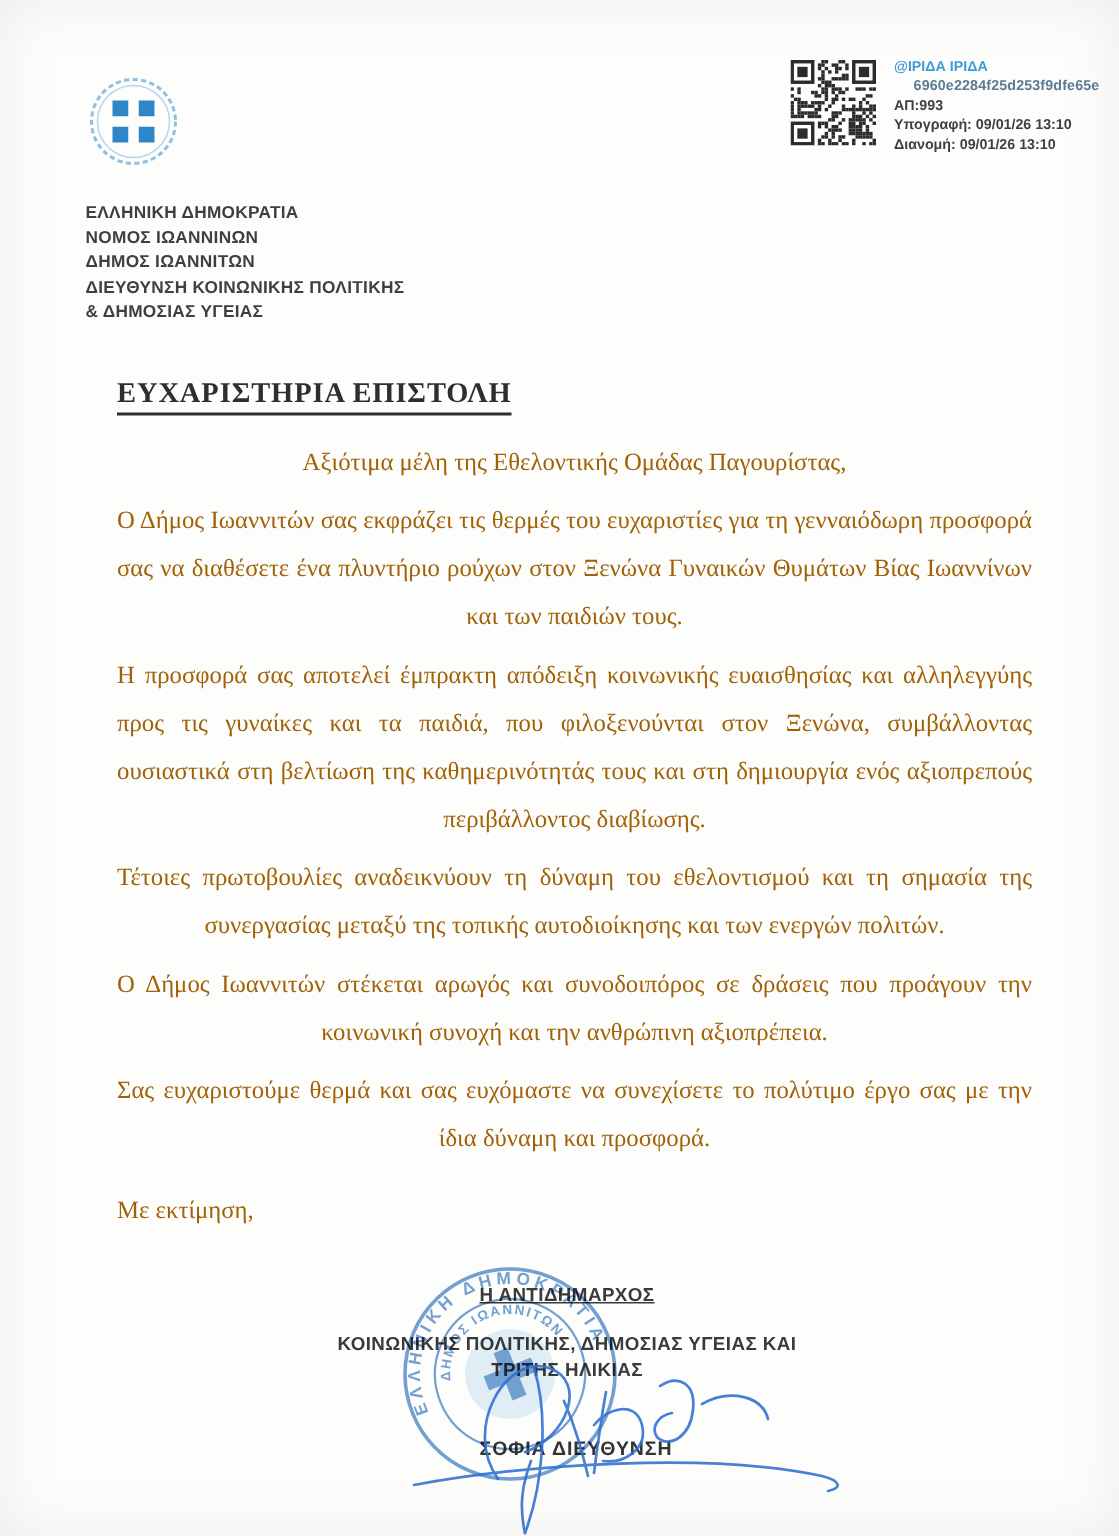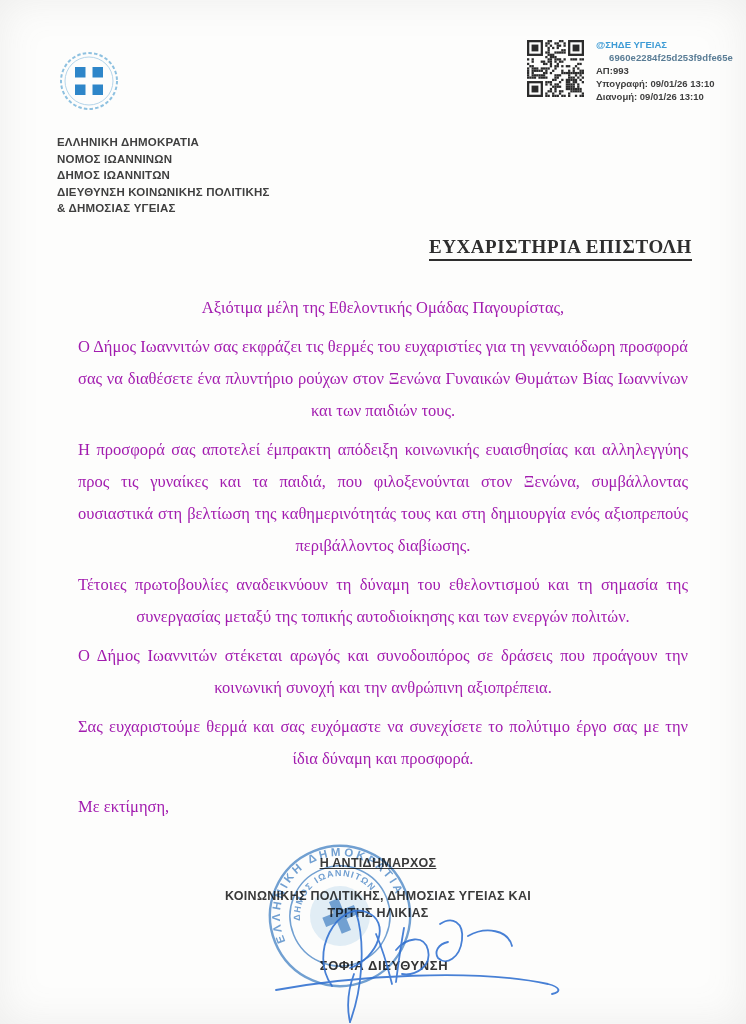--- a/index.html
+++ b/index.html
@@ -14,26 +14,26 @@
   
   .letterhead{position:absolute;left:57px;top:134px;width:320px;
     font-weight:700;font-size:11.5px;line-height:16.5px;color:#3f3f3f;letter-spacing:.2px;}
   
   .iris{position:absolute;left:527px;top:38px;width:215px;}
   .qr{position:absolute;left:0;top:2px;width:57px;height:57px;}
   .iris-lines{position:absolute;left:69px;top:0;width:150px;font-size:9.5px;line-height:13px;font-weight:600;color:#3f3f3f;}
   .iris-sys{color:var(--iris-blue,#3d9bd5);font-weight:700;}
   .iris-hash{color:#597c95;letter-spacing:.1px;text-align:center;}
   
-  .title-wrap{position:absolute;left:78px;top:236px;width:614px;text-align:right;}
+  .title-wrap{position:absolute;left:78px;top:252px;width:614px;text-align:left;}
   .title{font-family:"Liberation Serif",serif;font-weight:700;font-size:19px;color:#2e2e2e;
     letter-spacing:.6px;border-bottom:2px solid #2e2e2e;padding-bottom:1px;display:inline-block;}
   
   .body-block{position:absolute;left:78px;top:292px;width:610px;
-    font-family:"Liberation Serif",serif;font-size:16.5px;line-height:32px;color:#a21caf;}
+    font-family:"Liberation Serif",serif;font-size:16.5px;line-height:32px;color:#a16207;}
   .salutation{margin:0 0 7px;text-align:center;}
   .body-para{margin:0 0 7px;text-align:justify;text-align-last:center;}
   .closing{margin:16px 0 0;}
   
   .sig-block{position:absolute;left:158px;top:855px;width:440px;text-align:center;
     font-weight:700;font-size:12.5px;line-height:17px;color:#3a3a3a;letter-spacing:.3px;}
   .sig-role{margin-bottom:16px;text-decoration:underline;}
   .sig-name{position:absolute;left:164px;top:958px;width:440px;text-align:center;
     font-weight:700;font-size:13px;color:#333;letter-spacing:.6px;}
   
@@ -280,21 +280,21 @@
           <rect x="4.4" y="4.4" width="6.6000000000000005" height="6.6000000000000005" fill="#2b2b2b"></rect>
           <rect x="39.6" y="0" width="15.400000000000002" height="15.400000000000002" fill="#2b2b2b"></rect>
           <rect x="41.800000000000004" y="2.2" width="11" height="11" fill="#fdfdfc"></rect>
           <rect x="44" y="4.4" width="6.6000000000000005" height="6.6000000000000005" fill="#2b2b2b"></rect>
           <rect x="0" y="39.6" width="15.400000000000002" height="15.400000000000002" fill="#2b2b2b"></rect>
           <rect x="2.2" y="41.800000000000004" width="11" height="11" fill="#fdfdfc"></rect>
           <rect x="4.4" y="44" width="6.6000000000000005" height="6.6000000000000005" fill="#2b2b2b"></rect>
         </svg>
     </div>
     <div class="iris-lines">
-      <div class="iris-sys">@ΣΗΔΕ ΥΓΕΙΑΣ</div>
+      <div class="iris-sys">@ΙΡΙΔΑ ΙΡΙΔΑ</div>
       <div class="iris-hash">6960e2284f25d253f9dfe65e</div>
       <div>ΑΠ:993</div>
       <div>Υπογραφή: 09/01/26 13:10</div>
       <div>Διανομή: 09/01/26 13:10</div>
     </div>
   </div>
 
   <div class="title-wrap">
     <span class="title">ΕΥΧΑΡΙΣΤΗΡΙΑ ΕΠΙΣΤΟΛΗ</span>
   </div>

